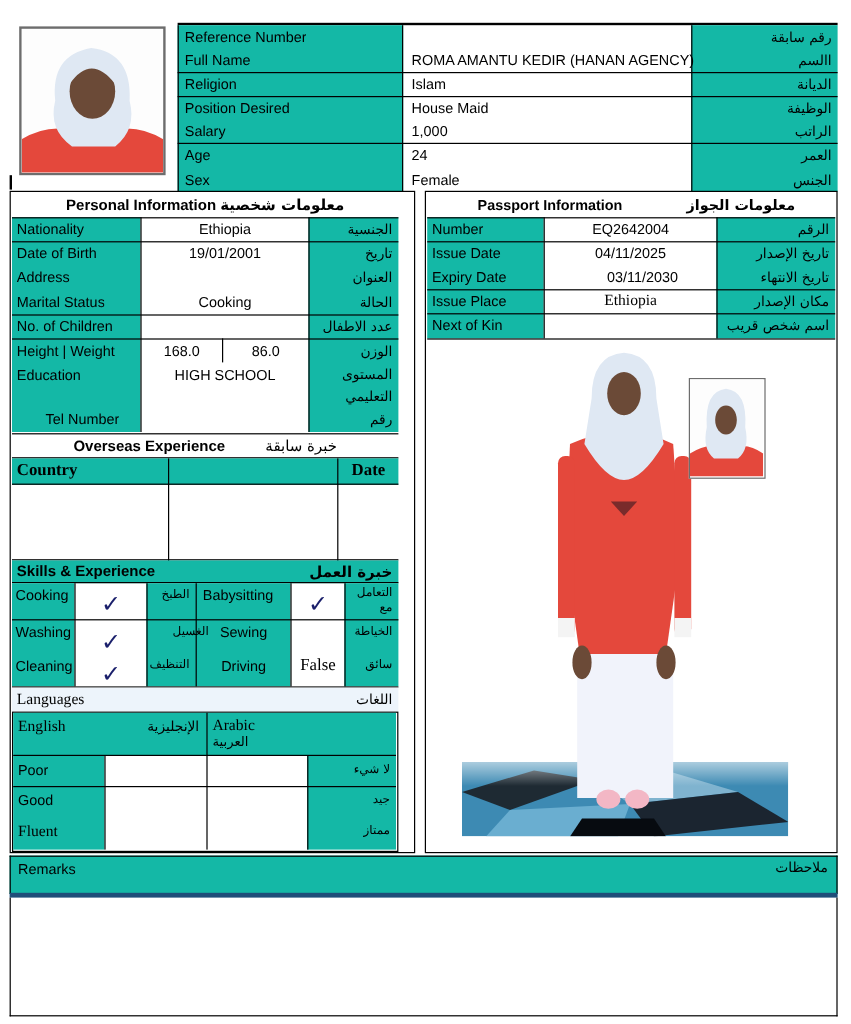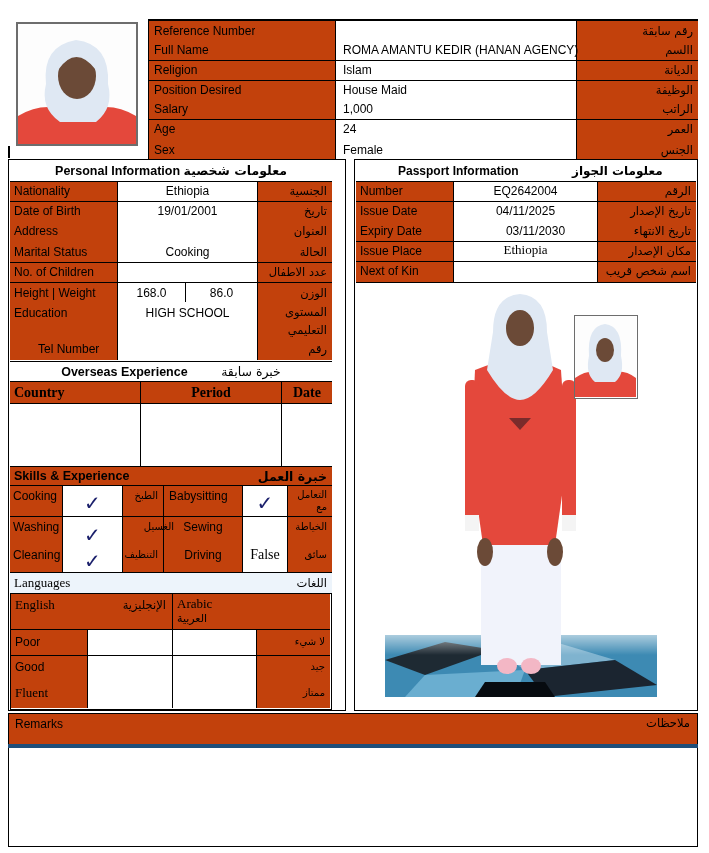--- a/index.html
+++ b/index.html
@@ -1,19 +1,19 @@
 <!DOCTYPE html>
 <html><head>
 <meta charset="utf-8">
 <style>
   * { box-sizing: border-box; margin: 0; padding: 0; }
   html, body { width: 709px; height: 853px; background: #ffffff; overflow: hidden; }
   body { position: relative; font-family: "Liberation Sans", "DejaVu Sans", sans-serif; font-size: 12px; color: #000; }
   .abs { position: absolute; }
-  .blue { background: #c2410c; }
+  .blue { background: #14b8a6; }
   .lbl { font-size: 12px; padding-left: 4px; line-height: 20px; white-space: nowrap; overflow: hidden; }
   .ar { direction: rtl; text-align: right; font-size: 11.5px; padding-right: 5px; line-height: 20px; white-space: nowrap; overflow: hidden; font-family: "DejaVu Sans", sans-serif; }
   .val { font-size: 12px; padding-left: 5px; line-height: 20px; white-space: nowrap; }
   .cval { font-size: 12px; text-align: center; line-height: 20px; white-space: nowrap; }
   .serif { font-family: "Liberation Serif", "DejaVu Serif", serif; }
   .bold { font-weight: bold; }
   .bl { border-left: 1.5px solid #000; }
   .br { border-right: 1.5px solid #000; }
   .check { color: #1a1f6b; font-size: 20px; font-weight: bold; text-align: center; }
   .photo { background: #fff; border: 2px solid #6d6d6d; overflow: hidden; }
@@ -117,21 +117,20 @@
 
 <div class="abs bold" style="left:10px;top:361px;width:322px;height:20px;text-align:center;line-height:20px;font-size:12.5px;border-top:1.5px solid #000;">
   <span style="margin-right:30px;">Overseas Experience</span>
   <span style="font-family:'DejaVu Sans',sans-serif;font-weight:normal;">خبرة سابقة</span>
 </div>
 <div class="abs" style="left:10px;top:381px;width:322px;height:86px;border-top:1.5px solid #000;border-bottom:1.5px solid #000;">
   <div class="abs blue" style="left:0;top:0;width:322px;height:22px;border-bottom:1.5px solid #000;"></div>
   <div class="abs" style="left:130px;top:0;height:86px;border-left:1.5px solid #000;"></div>
   <div class="abs" style="left:271px;top:0;height:86px;border-left:1.5px solid #000;"></div>
   <div class="abs serif bold" style="left:4px;top:1px;line-height:20px;font-size:14px;">Country</div>
-  <div class="abs serif bold" style="left:131px;width:140px;top:1px;line-height:20px;font-size:14px;text-align:center;">Period</div>
   <div class="abs serif bold" style="left:272px;width:50px;top:1px;line-height:20px;font-size:14px;text-align:center;">Date</div>
 </div>
 
 <div class="abs blue" style="left:10px;top:467px;width:322px;height:19px;border-bottom:1.5px solid #000;">
   <div class="abs bold" style="left:4px;top:0;line-height:19px;font-size:12.5px;">Skills &amp; Experience</div>
   <div class="abs ar bold" style="right:0;top:0;width:120px;line-height:19px;font-size:12.5px;">خبرة العمل</div>
 </div>
 <div class="abs" style="left:10px;top:486px;width:272px;height:86px;padding-left:36px;">
   <div class="abs blue" style="left:0;top:0;width:52px;height:86px;"></div>
   <div class="abs blue" style="left:112px;top:0;width:120px;height:86px;"></div>

